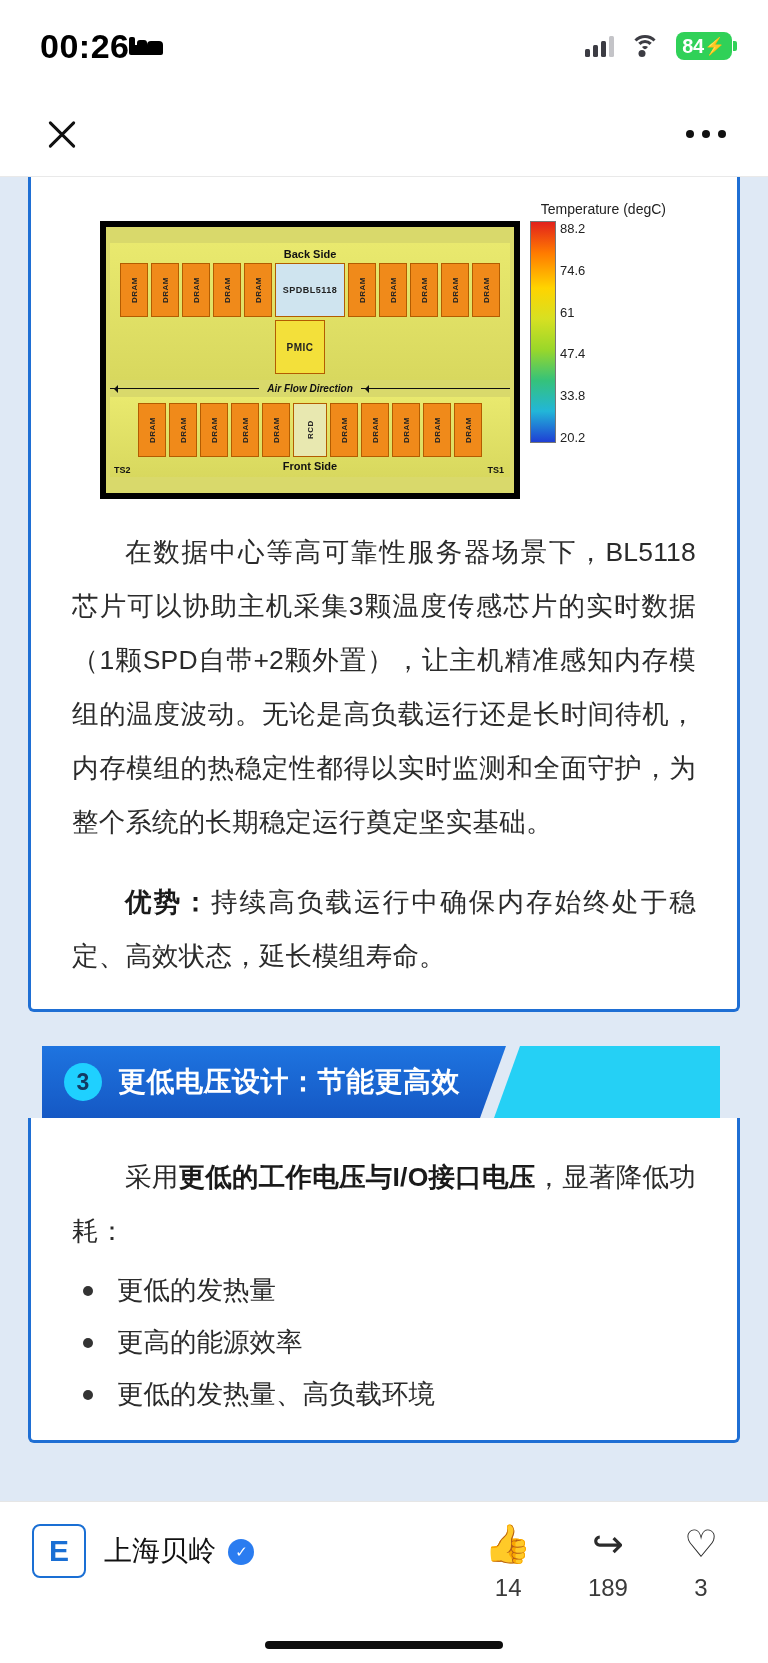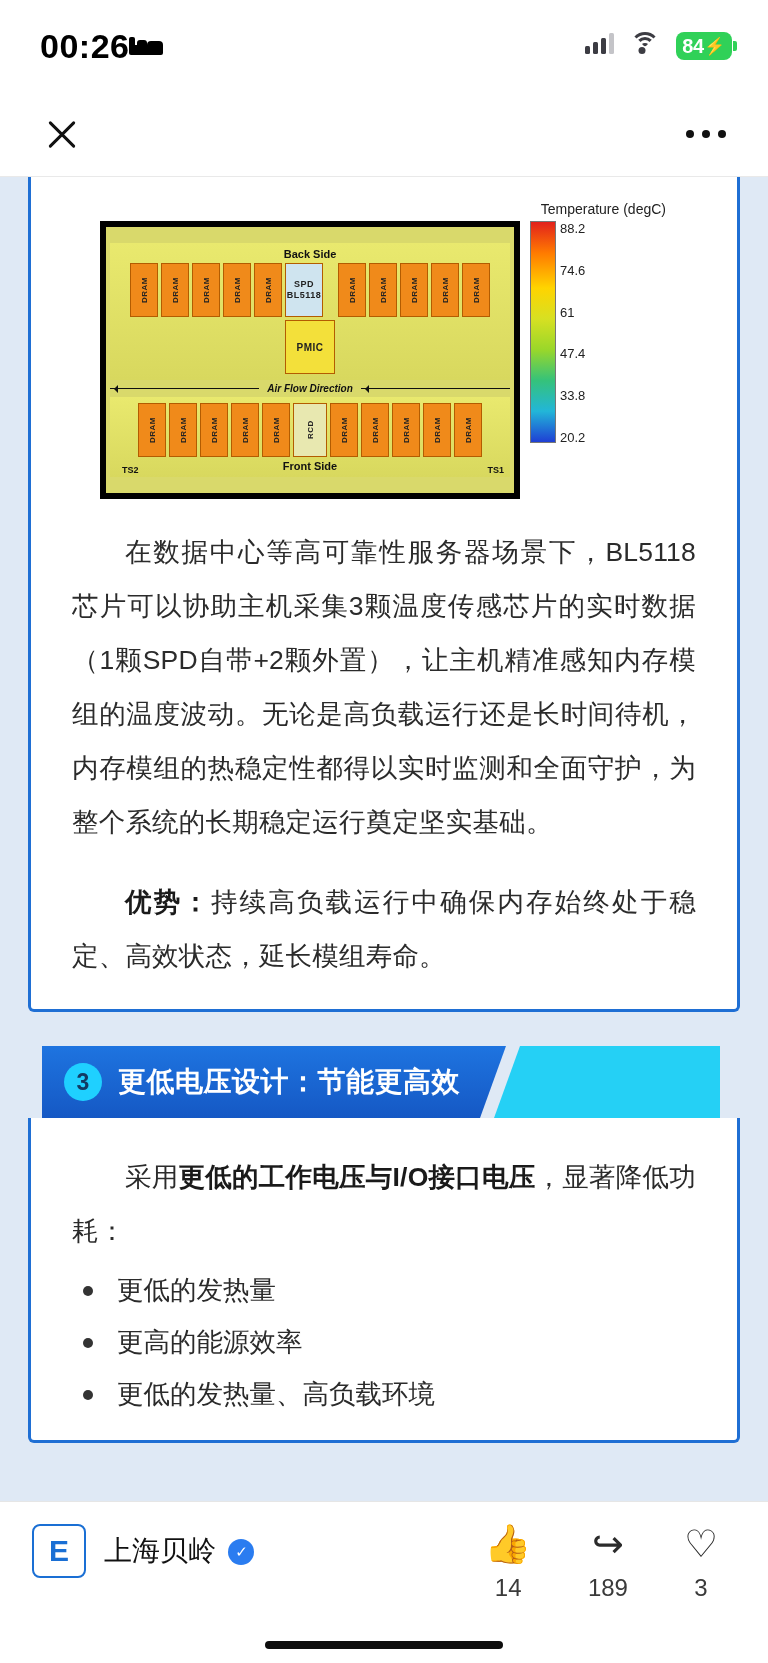--- a/index.html
+++ b/index.html
@@ -18,21 +18,21 @@
     padding: 0 36px 0 40px;
   }
   .status-left { display: flex; align-items: center; }
   .status-time { font-size: 34px; font-weight: bold; color: #000; letter-spacing: 0.5px; }
   .bed-icon { width: 34px; height: 22px; position: relative; }
   .bed-icon .b-base { position:absolute; left:0; bottom:2px; width:34px; height:10px; background:#000; border-radius:2px; }
   .bed-icon .b-head { position:absolute; left:0; top:2px; width:6px; height:12px; background:#000; border-radius:2px 2px 0 0;}
   .bed-icon .b-pillow { position:absolute; left:8px; top:5px; width:10px; height:8px; background:#000; border-radius:3px;}
   .bed-icon .b-body { position:absolute; left:18px; top:6px; width:16px; height:7px; background:#000; border-radius:4px 4px 0 0;}
 
-  .status-right { display: flex; gap: 16px; }
+  .status-right { display: flex; align-items: center; gap: 16px; }
   .signal { display: flex; align-items: flex-end; gap: 3px; height: 22px; }
   .signal i { display:block; width: 5px; background: #8e8e93; border-radius: 1.5px; }
   .signal i:nth-child(1){ height: 8px; background:#3c3c43;}
   .signal i:nth-child(2){ height: 12px; background:#3c3c43;}
   .signal i:nth-child(3){ height: 16px; background:#3c3c43;}
   .signal i:nth-child(4){ height: 21px; background:#c4c4c8;}
   .wifi { width: 30px; height: 22px; position: relative; }
   .wifi span { position: absolute; border: 3px solid #3c3c43; border-bottom-color: transparent; border-left-color: transparent; border-right-color: transparent; border-radius: 50%; left: 50%; transform: translateX(-50%); }
   .wifi .w1 { width: 30px; height: 30px; top: 0; }
   .wifi .w2 { width: 19px; height: 19px; top: 5px; }
@@ -91,21 +91,21 @@
   .side-label { text-align:center; font-size: 11px; font-weight: bold; color:#111; line-height: 14px; }
   .chips { display: flex; gap: 3px; justify-content: center; align-items: stretch; padding: 2px 4px; }
   .chip {
     width: 28px; height: 54px; background: #f08a1a;
     border: 1px solid #b35c00;
     color: #222; font-size: 8px; font-weight: bold;
     display: flex; align-items: center; justify-content: center;
     writing-mode: vertical-rl; transform: rotate(180deg);
     letter-spacing: 0.5px;
   }
-  .chip.spd { background: #cfe4ef; writing-mode: horizontal-tb; transform:none; font-size: 9px; flex-direction: column; line-height: 11px; width: 38px; }
+  .chip.spd { background: #cfe4ef; writing-mode: horizontal-tb; transform:none; font-size: 9px; flex-direction: row; line-height: 11px; width: 70px; }
   .chip.pmic { background: #f3e03a; writing-mode: horizontal-tb; transform:none; font-size: 10px; width: 50px; }
   .chip.rcd { background: #e8e8b0; width: 34px; }
   .airflow {
     display:flex; align-items:center; justify-content:center; gap: 8px;
     font-size: 10px; font-weight: bold; font-style: italic; color:#111;
     padding: 3px 0;
   }
   .airflow .ln { flex: 1; height: 1px; background:#111; position: relative; }
   .airflow .ln:before { content:''; position:absolute; left:0; top:-3px; border:4px solid transparent; border-right-color:#111; }
   .ts-label { position:absolute; font-size: 9px; font-weight: bold; color:#111; }
@@ -273,21 +273,21 @@
               <span class="chip">DRAM</span>
               <span class="chip">DRAM</span>
               <span class="chip rcd">RCD</span>
               <span class="chip">DRAM</span>
               <span class="chip">DRAM</span>
               <span class="chip">DRAM</span>
               <span class="chip">DRAM</span>
               <span class="chip">DRAM</span>
             </div>
             <div class="side-label">Front Side</div>
-            <span class="ts-label" style="left:12px;bottom:2px">TS2</span>
+            <span class="ts-label" style="left:4px;bottom:2px">TS2</span>
             <span class="ts-label" style="right:6px;bottom:2px">TS1</span>
           </div>
         </div>
 
         <div class="colorbar-wrap">
           <div class="colorbar"></div>
           <div class="cb-ticks">
             <span>88.2</span>
             <span>74.6</span>
             <span>61</span>

